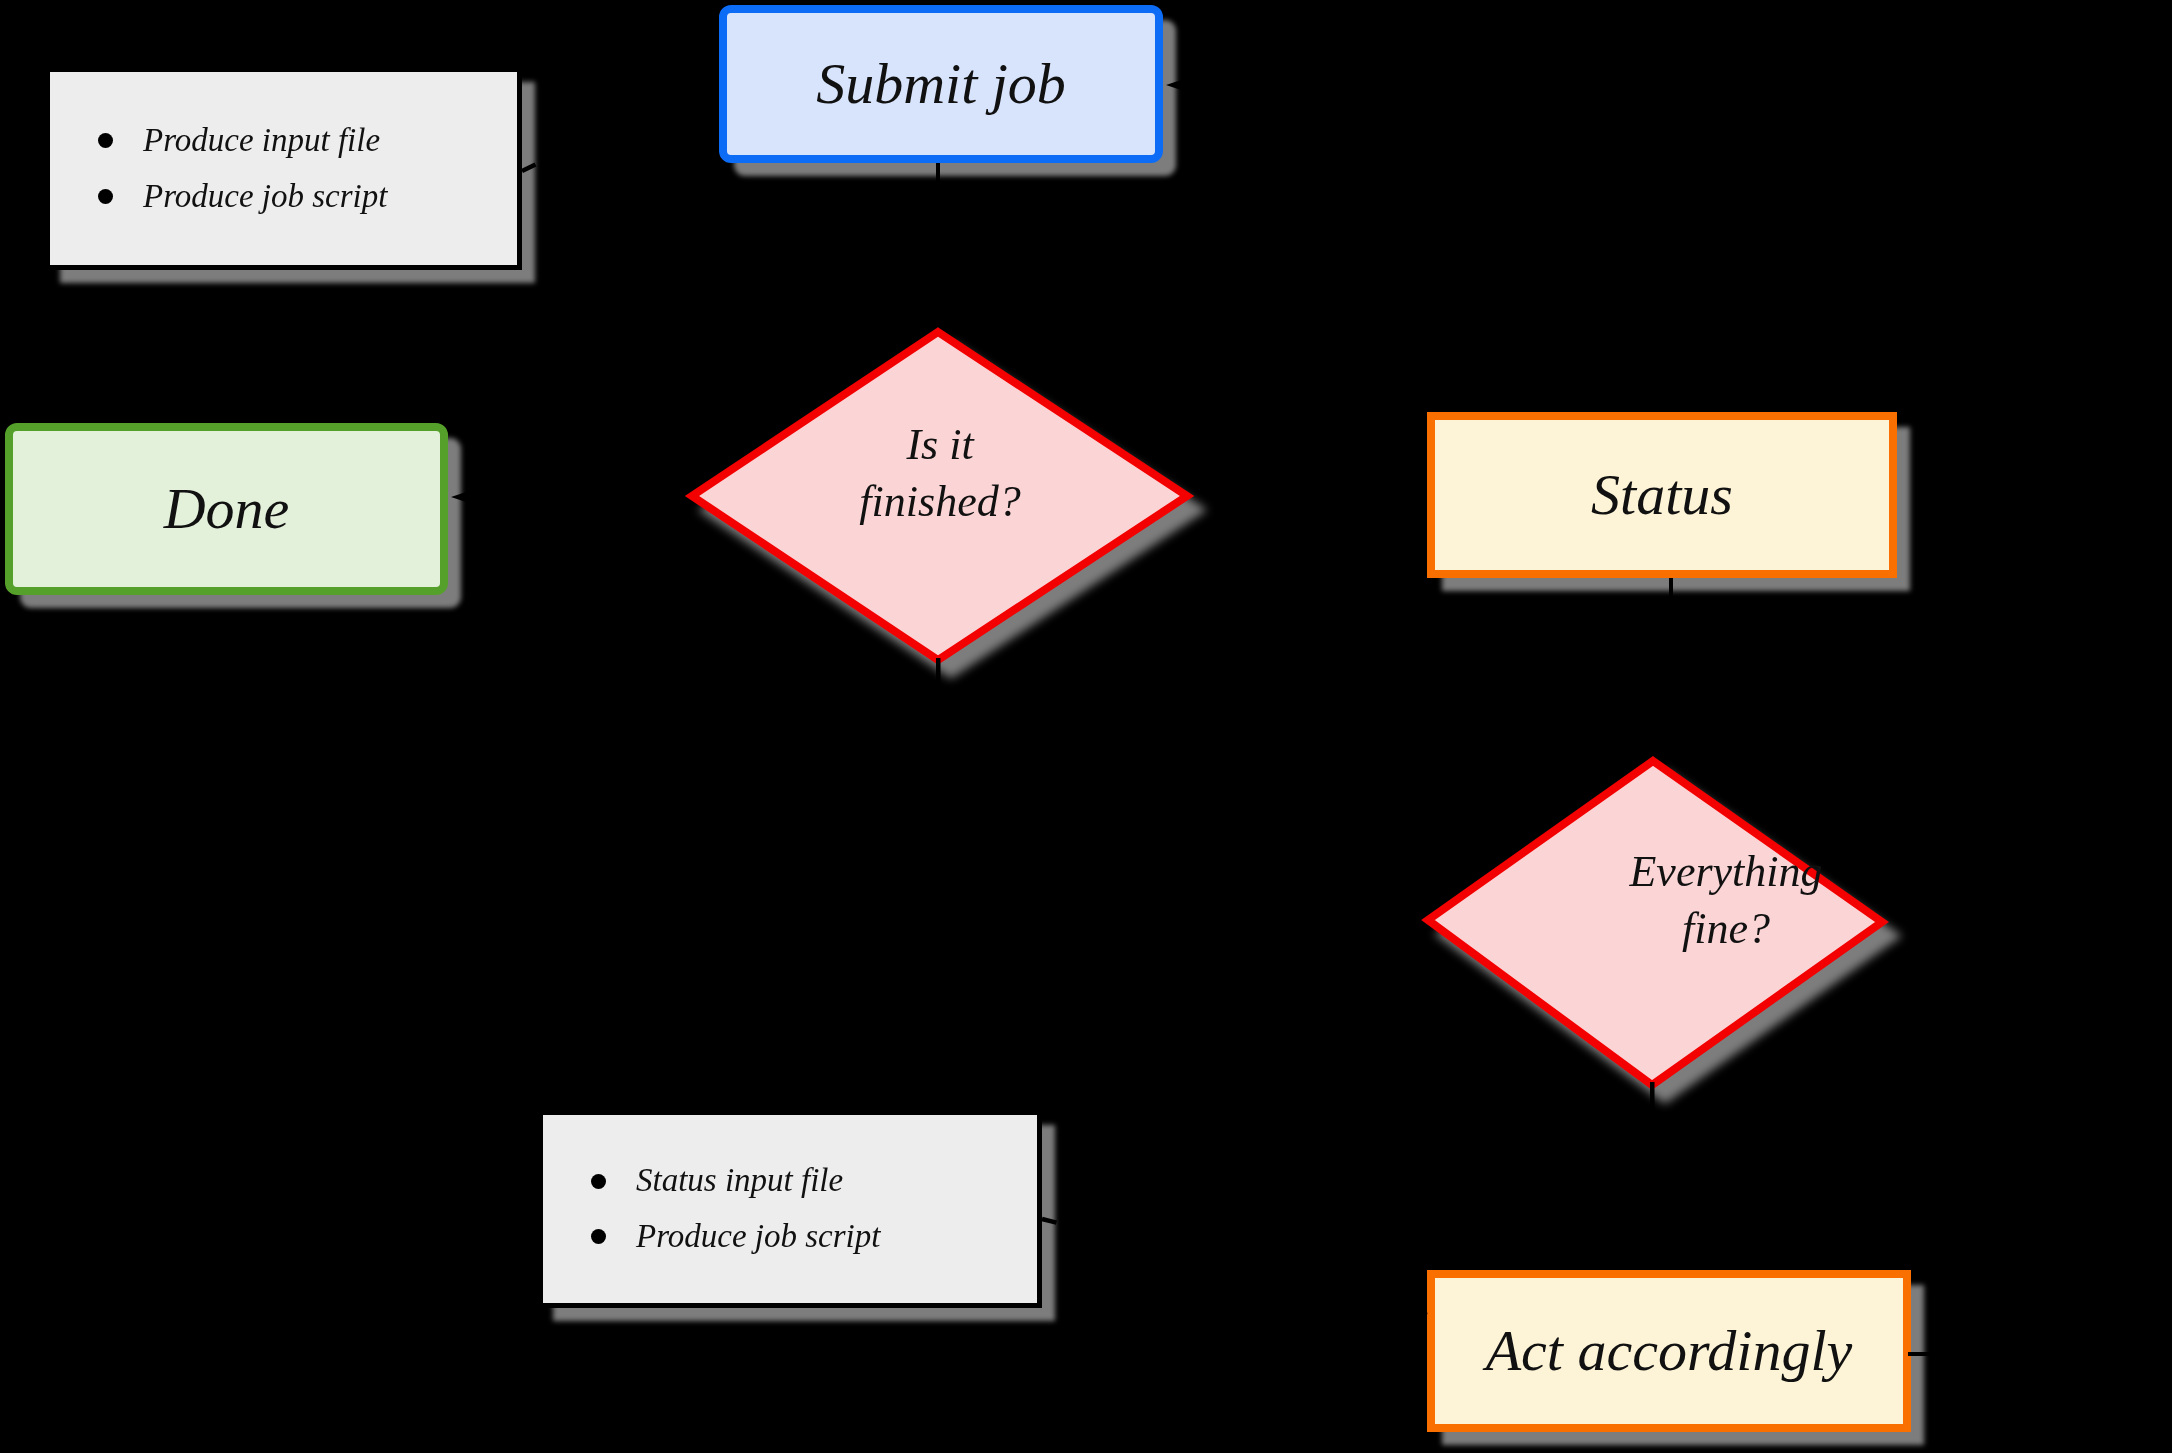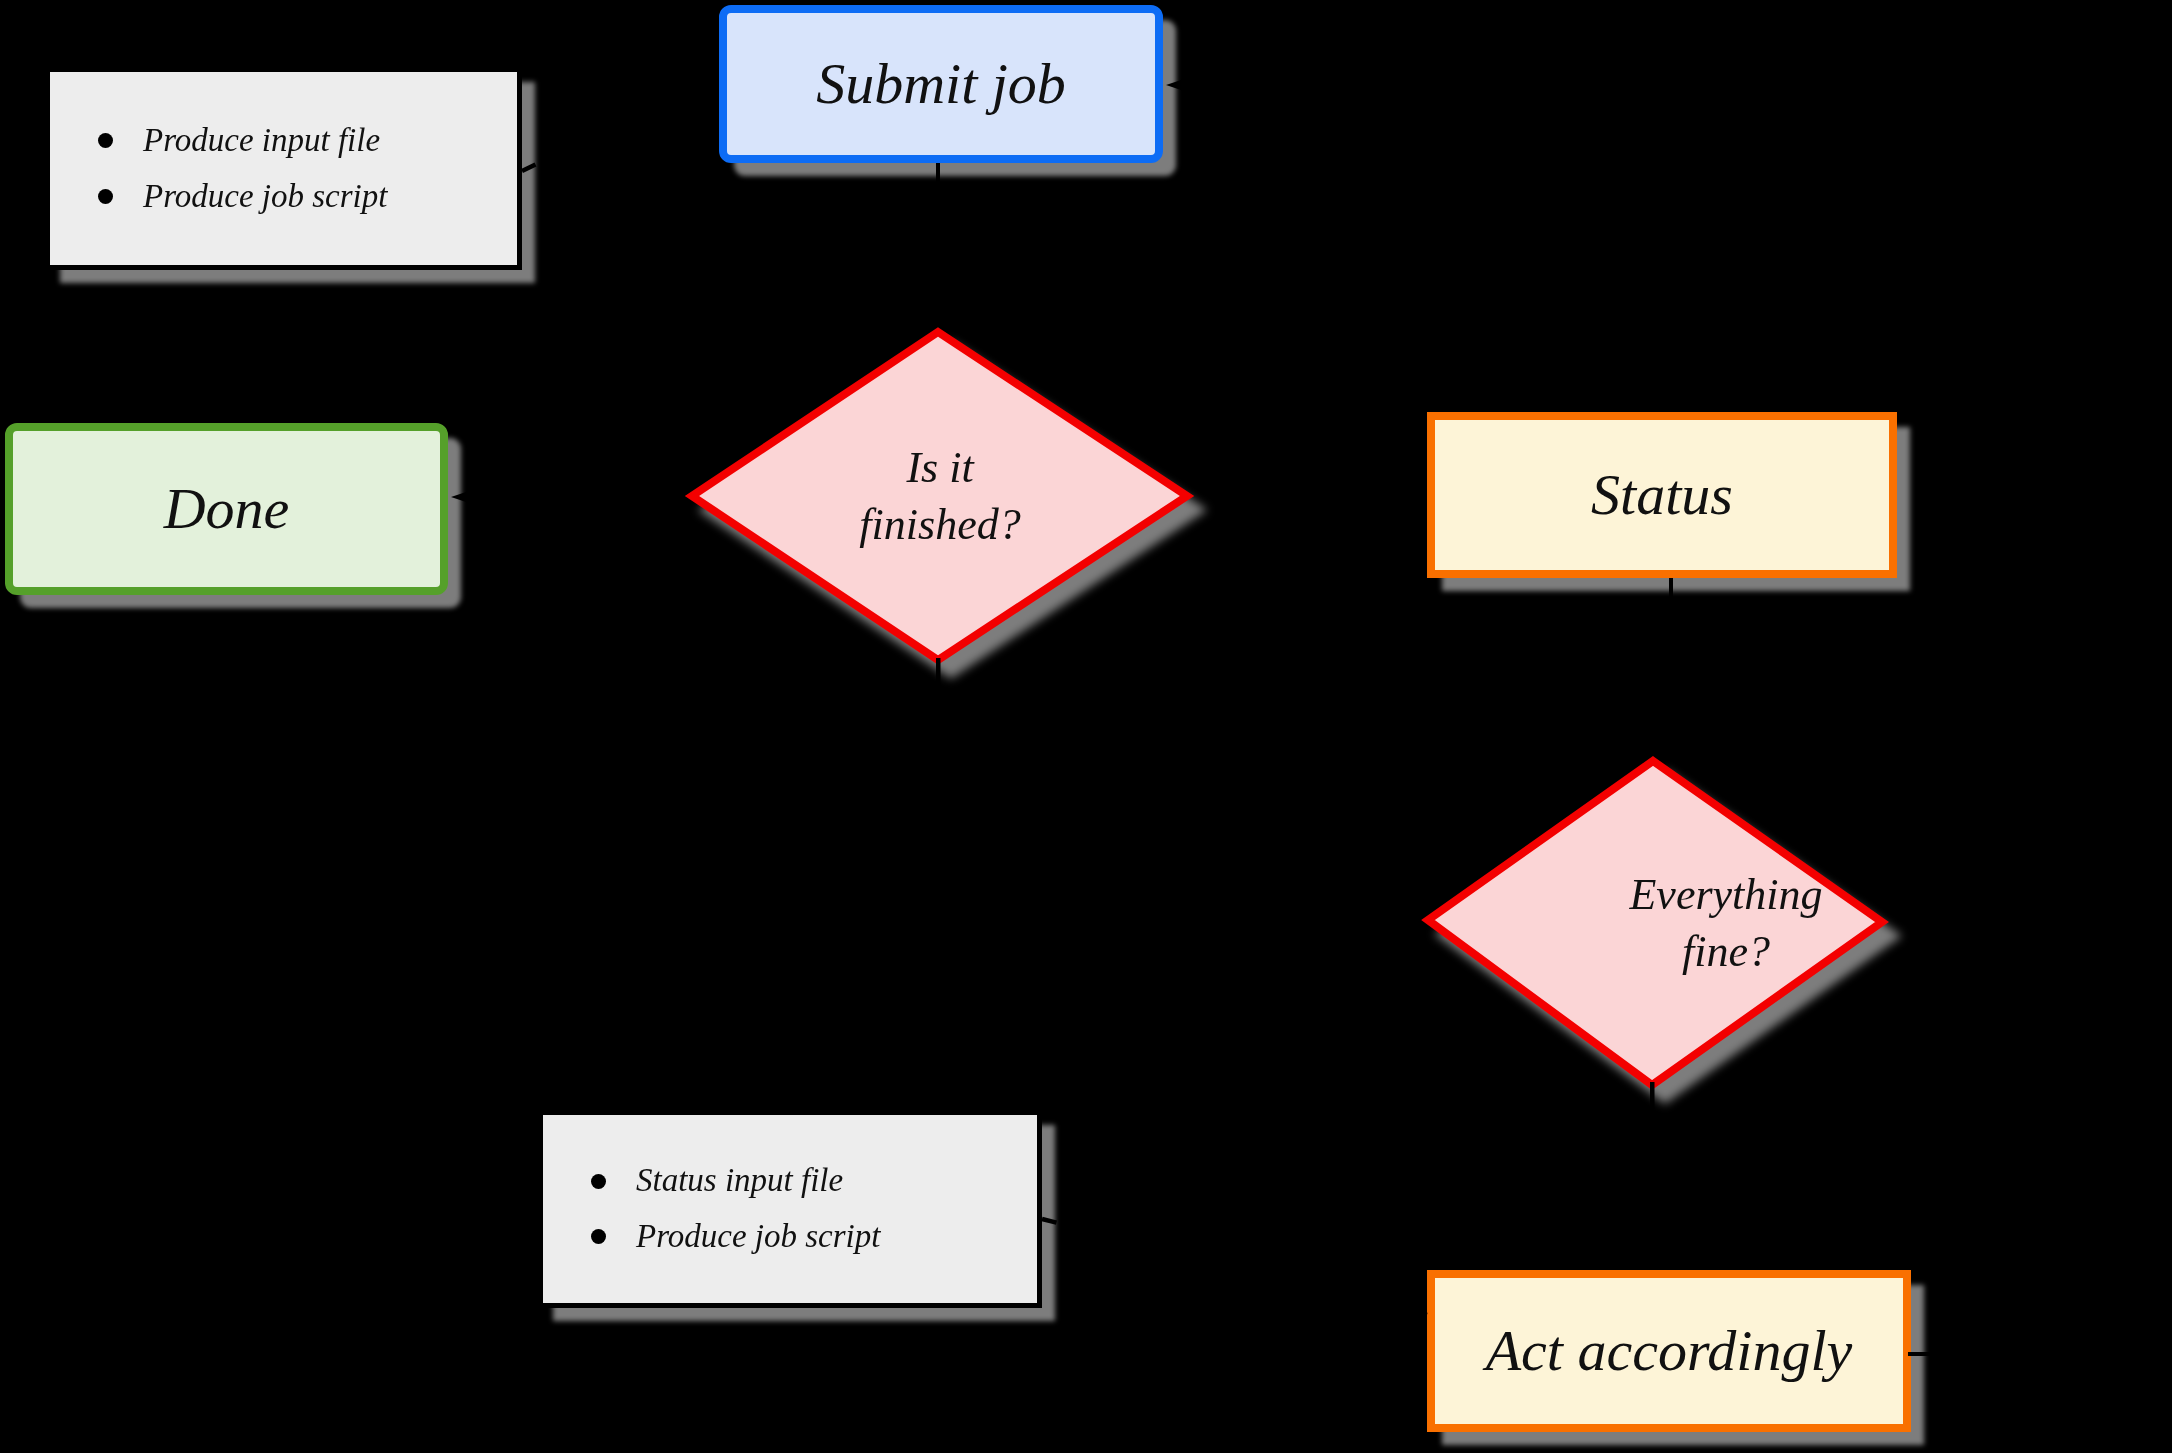--- a/index.html
+++ b/index.html
@@ -30,21 +30,21 @@
   .box-blue{background:#d8e4fb;border:8px solid #0d6cf5;}
   .box-green{background:#e3f1db;border:8px solid #55a02a;}
   
   .box-orange{background:#fdf4d7;border:8px solid #f97000;}
 
   .title-label{font-size:58px;white-space:nowrap;line-height:1.1;}
 
   
   .diamond-label{
     position:absolute;display:flex;flex-direction:column;
-    align-items:center;justify-content:center;
+    align-items:center;justify-content:flex-start;
     font-size:44px;line-height:1.3;text-align:center;
   }
   .diamond-svg{position:absolute;overflow:visible;}
   .diamond-svg polygon{filter:drop-shadow(13px 14px 5px #7d7d7d);}
 
   
   #fragments{position:absolute;left:0;top:0;z-index:6;pointer-events:none;}
 </style>
 </head>
 <body>

